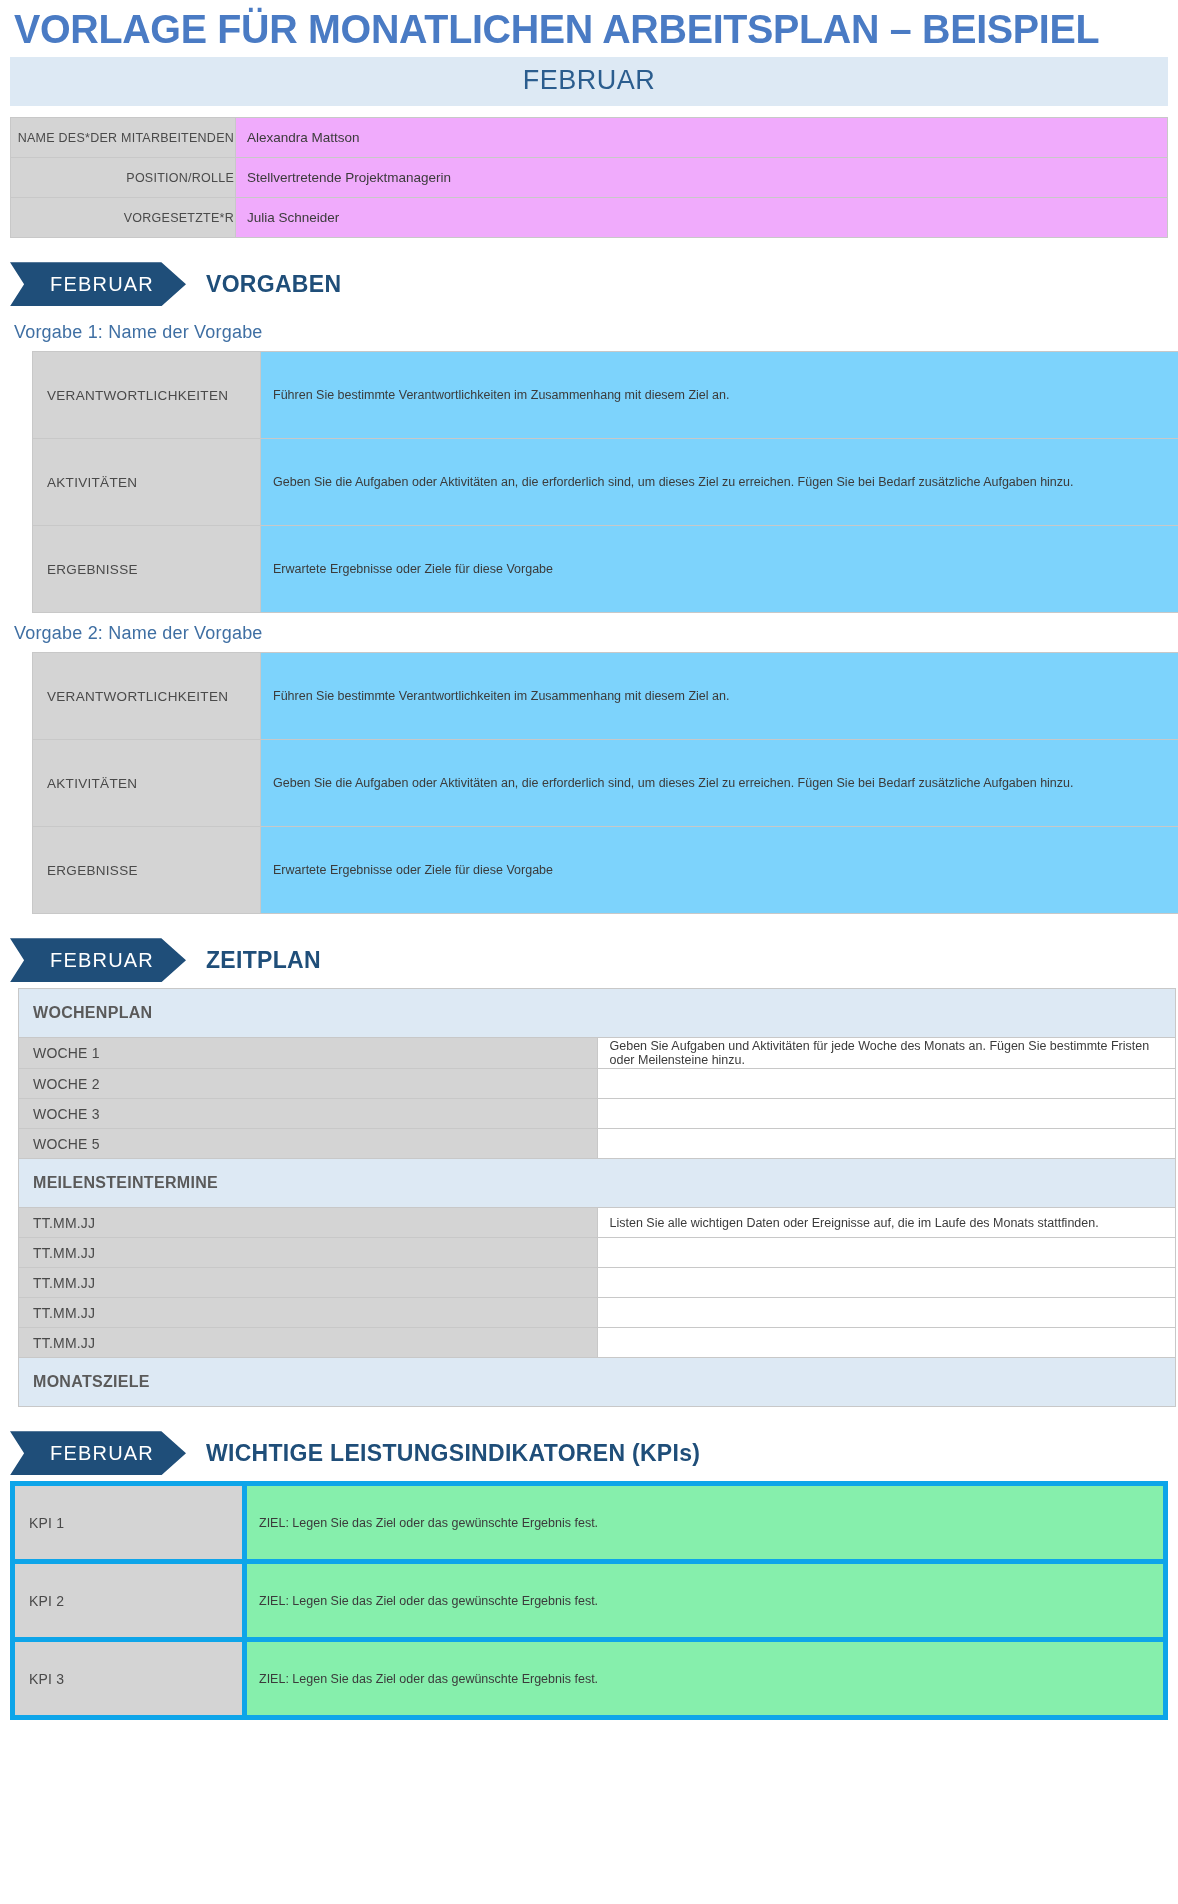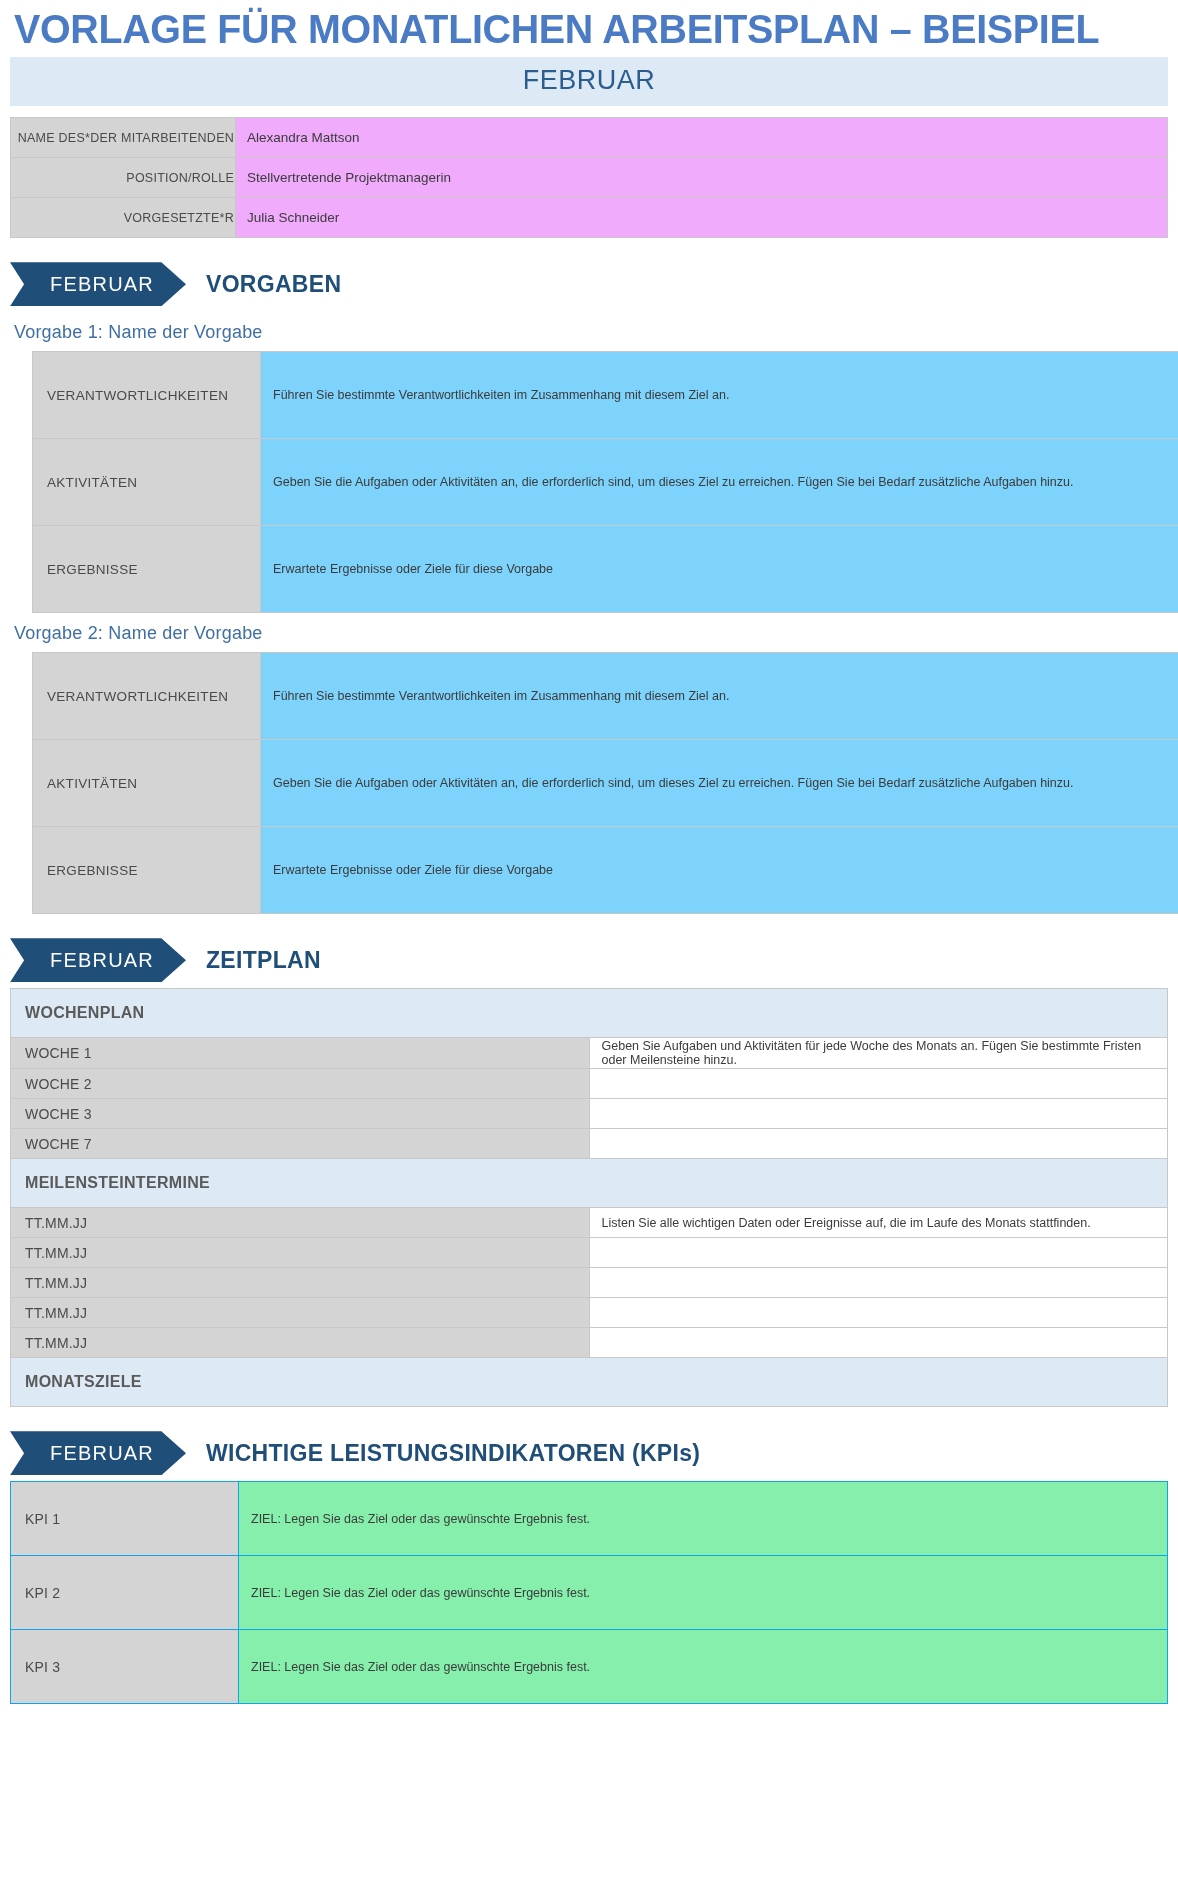--- a/index.html
+++ b/index.html
@@ -138,20 +138,21 @@
     color: #3b3b3b;
     line-height: 1.5;
   }
   .row-tall .k, .row-tall .v { height: 70px; }
 
   
   .sched-table {
     width: 100%;
     border-collapse: collapse;
     table-layout: fixed;
+    margin-left: 8px;
   }
   .sched-table td {
     border: 1px solid #c8c8c8;
     vertical-align: middle;
   }
   .band-head {
     background: #dde9f4 !important;
     font-size: 16px;
     font-weight: bold;
     color: #5a5a5a;
@@ -183,21 +184,21 @@
   }
 
   
   .kpi-table {
     width: 100%;
     border-collapse: collapse;
     table-layout: fixed;
     margin-top: 6px;
   }
   .kpi-table td {
-    border: 1px solid #0ea5e9;
+    border: 5px solid #0ea5e9;
     vertical-align: middle;
     height: 71px;
   }
   .kpi-table .k {
     width: 212px;
     background: #d4d4d4;
     padding-left: 14px;
     font-size: 14px;
     color: #4a4a4a;
     letter-spacing: 0.2px;
@@ -292,21 +293,21 @@
       </tr>
       <tr>
         <td class="wk">WOCHE 2</td>
         <td class="wv"></td>
       </tr>
       <tr>
         <td class="wk">WOCHE 3</td>
         <td class="wv"></td>
       </tr>
       <tr>
-        <td class="wk">WOCHE 7</td>
+        <td class="wk">WOCHE 5</td>
         <td class="wv"></td>
       </tr>
 
       <tr>
         <td class="band-head" colspan="2">MEILENSTEINTERMINE</td>
       </tr>
       <tr>
         <td class="wk">TT.MM.JJ</td>
         <td class="wv">Listen Sie alle wichtigen Daten oder Ereignisse auf, die im Laufe des Monats stattfinden.</td>
       </tr>

